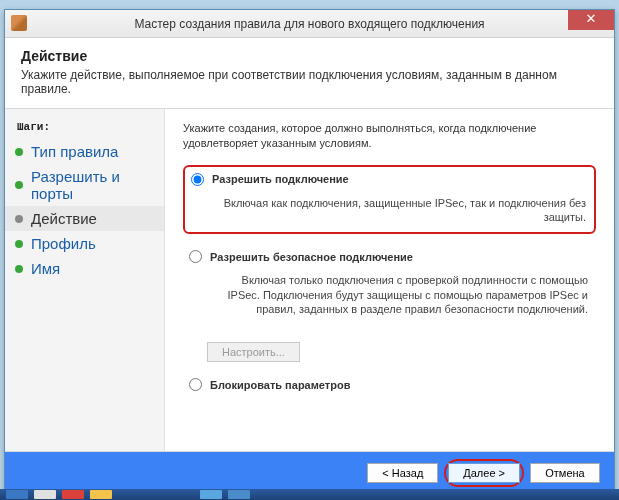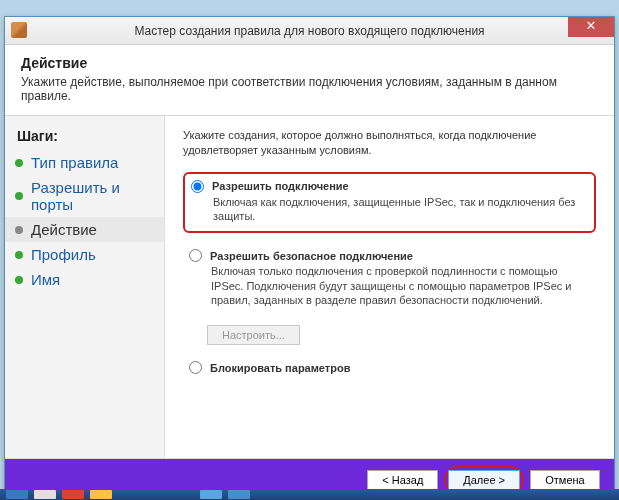--- a/index.html
+++ b/index.html
@@ -7,21 +7,21 @@
     font-family: "Segoe UI", Tahoma, sans-serif;
     font-size: 11px;
     background: #b8d4e8;
     width: 619px;
     height: 500px;
     overflow: hidden;
     position: relative;
   }
   .window {
     position: absolute;
-    left: 4px; top: 16px;
+    left: 4px; top: 9px;
     width: 611px; height: 485px;
     background: #fff;
     border: 1px solid #5a8fb5;
     box-shadow: 0 2px 6px rgba(0,0,0,0.25);
   }
   .titlebar {
     height: 28px;
     background: linear-gradient(#f5f5f5,#e8e8e8);
     border-bottom: 1px solid #d0d0d0;
     position: relative;
@@ -56,21 +56,21 @@
   .body {
     display: flex;
     height: 360px;
   }
   .sidebar {
     width: 160px;
     background: #f4f4f4;
     border-right: 1px solid #e0e0e0;
     padding: 10px 0 0 0;
   }
-  .sidebar .sh { font-weight: 600; font-size: 14px; padding: 2px 12px 6px 12px; color: #222;}
+  .sidebar .sh { font-weight: 600; font-size: 11px; padding: 2px 12px 6px 12px; color: #222; font-family: Liberation Mono, monospace;}
   .step {
     display: flex; align-items: center;
     padding: 4px 10px;
     font-size: 15px;
     cursor: pointer;
   }
   .step.active { background: #e8e8e8; }
   .step .bullet {
     width: 8px; height: 8px; border-radius: 50%;
     background: #3aa63a;
@@ -93,38 +93,39 @@
     margin-bottom: 10px;
     border-radius: 4px;
   }
   .opt.highlighted {
     border: 2px solid #d11c1c;
     border-radius: 6px;
   }
   .opt .row1 { display: flex; align-items: center; }
   .opt input[type=radio] { margin-right: 8px; }
   .opt .otitle { font-weight: 600; font-size: 11px; }
-  .opt .desc { margin-left: 22px; margin-top: 2px; color: #444; line-height: 1.3; }
+  .opt .desc { margin-left: 22px; margin-top: 10px; color: #444; line-height: 1.3; text-align: right; }
   .cfg {
     margin: 6px 0 10px 24px;
   }
   .cfg button {
     font-size: 11px;
     padding: 3px 14px;
     background: #f0f0f0;
     border: 1px solid #c8c8c8;
     color: #999;
     cursor: default;
+    margin-top: 8px;
   }
   .footer {
     position: absolute;
     bottom: 0; left: 0; right: 0;
     height: 42px;
     border-top: 1px solid #d8d8d8;
-    background: #6d28d9;
+    background: #3b82f6;
     display: flex;
     justify-content: flex-end;
     align-items: center;
     padding-right: 14px;
     gap: 6px;
   }
   .footer button {
     font-size: 11px;
     padding: 3px 14px;
     background: #fdfdfd;

